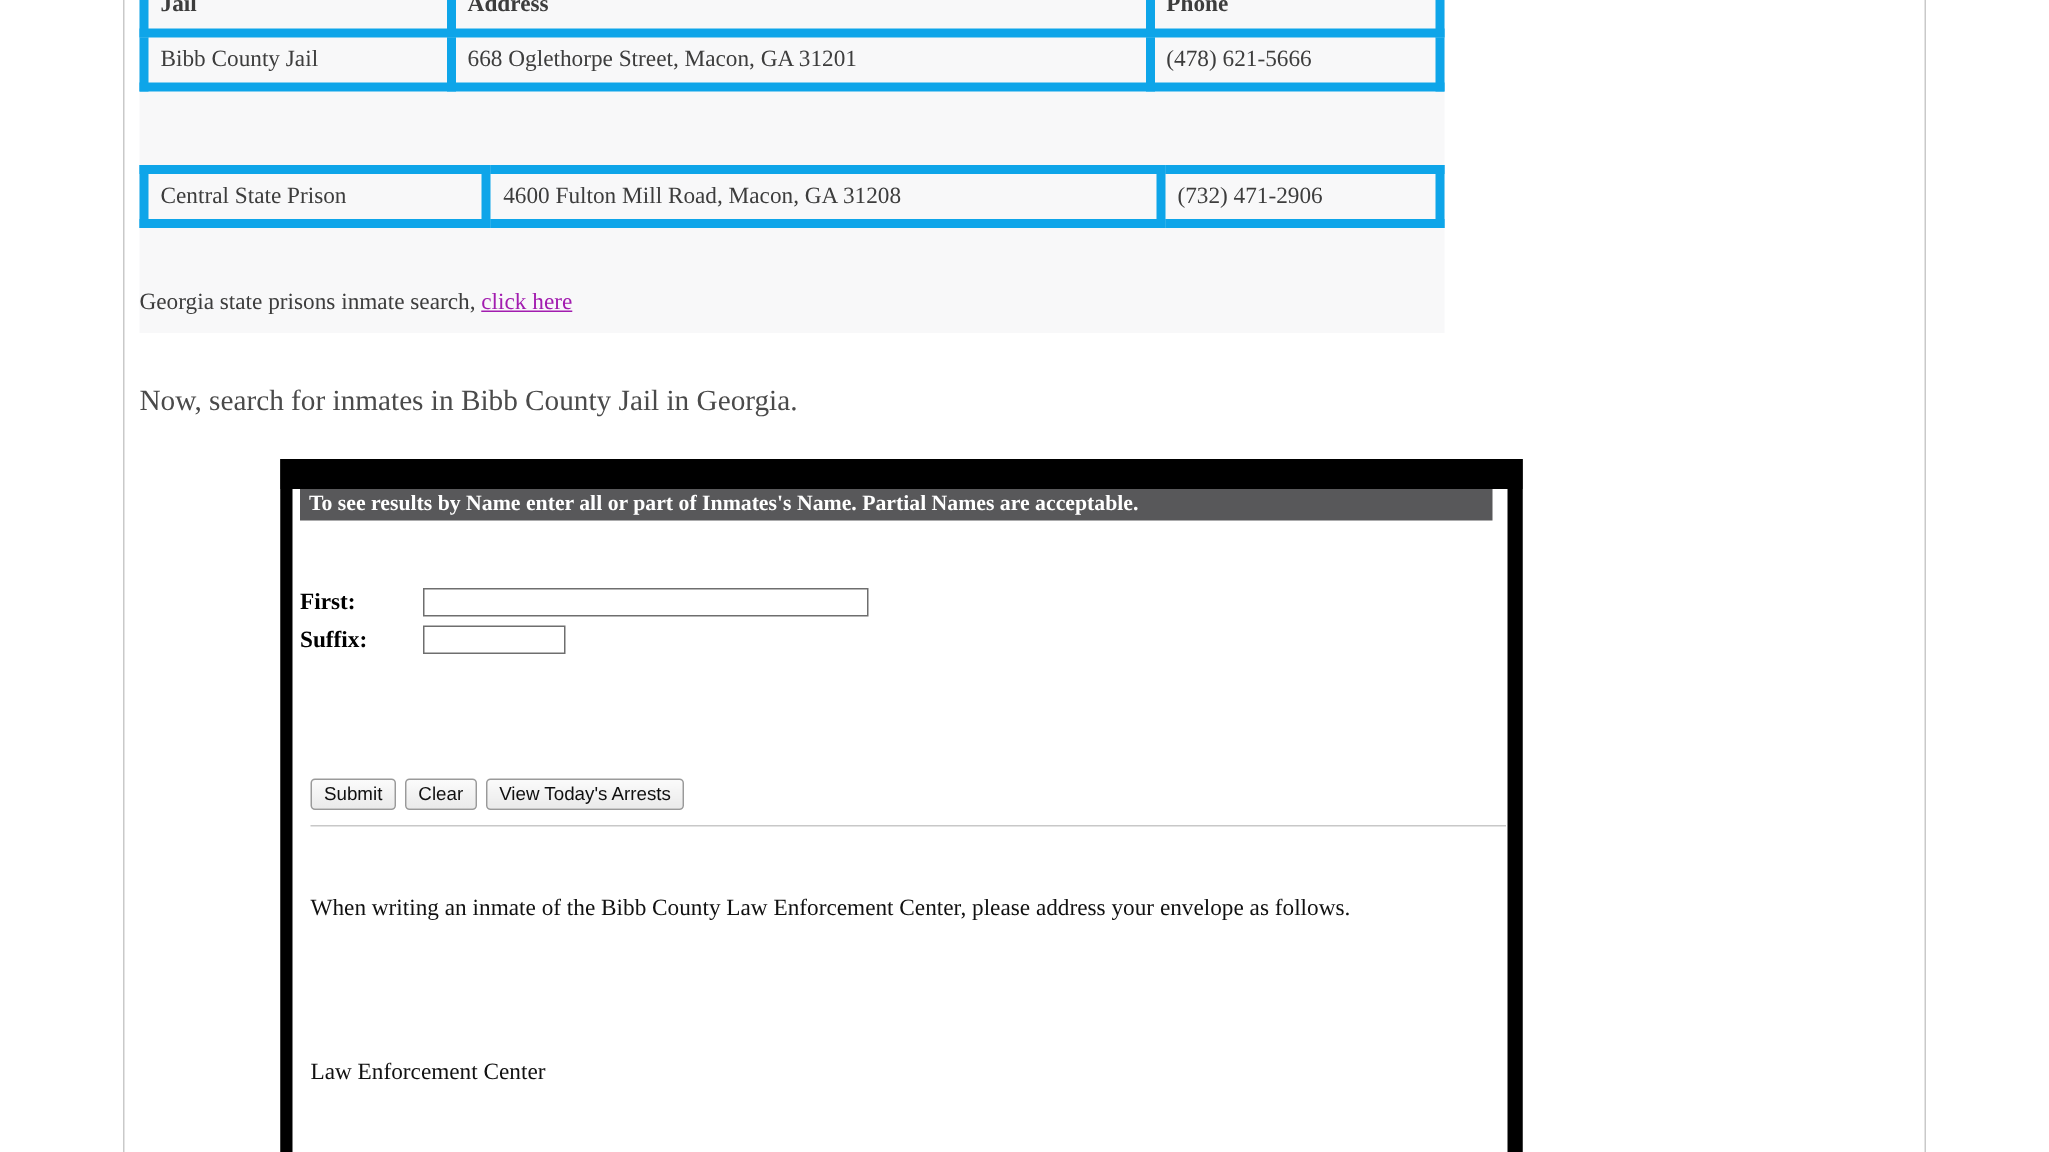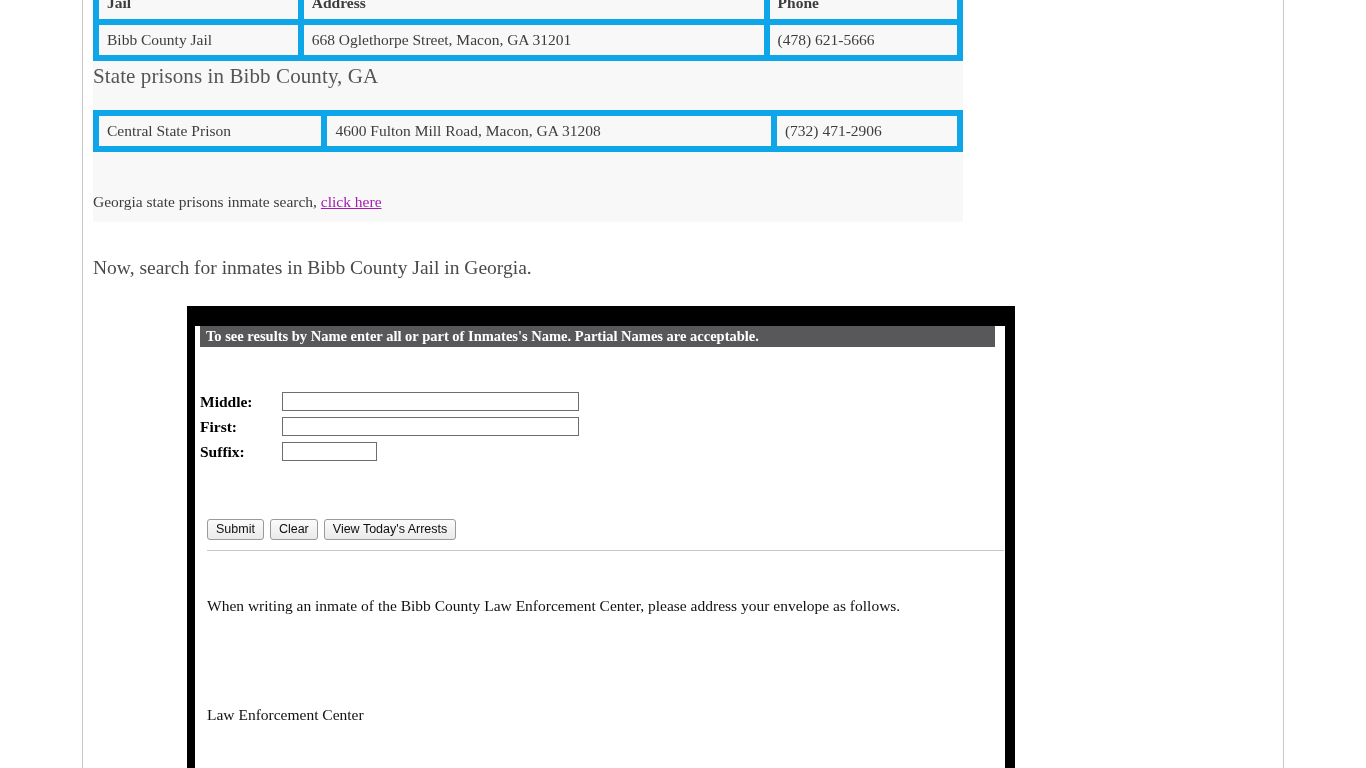--- a/index.html
+++ b/index.html
@@ -263,21 +263,20 @@
         <td class="c3">Phone</td>
       </tr>
       <tr>
         <td>Bibb County Jail</td>
         <td>668 Oglethorpe Street, Macon, GA 31201</td>
         <td>(478) 621-5666</td>
       </tr>
     </tbody>
       </table>
 
-    <div class="section-heading">State prisons in Bibb County, GA</div>
 
     <table class="info-table" id="prison-table">
       <tbody>
       <tr>
         <td>Central State Prison</td>
         <td>4600 Fulton Mill Road, Macon, GA 31208</td>
         <td>(732) 471-2906</td>
       </tr>
     </tbody>
       </table>
@@ -288,24 +287,20 @@
   </div>
 
   <div id="inmate-frame">
     <div id="frame-body">
 
       <div class="notice-bar">To see results by Name enter all or part of Inmates's Name. Partial Names are acceptable.</div>
 
       <div class="form-area">
 
 
-        <div class="form-row">
-          <span class="lbl">Middle:</span>
-          <input class="txt wide" type="text" value="" style="">
-        </div>
 
         <div class="form-row">
           <span class="lbl">First:</span>
           <input class="txt wide" type="text" value="" style="">
         </div>
 
         <div class="form-row">
           <span class="lbl">Suffix:</span>
           <input class="txt narrow" type="text" value="" style="">
         </div>

